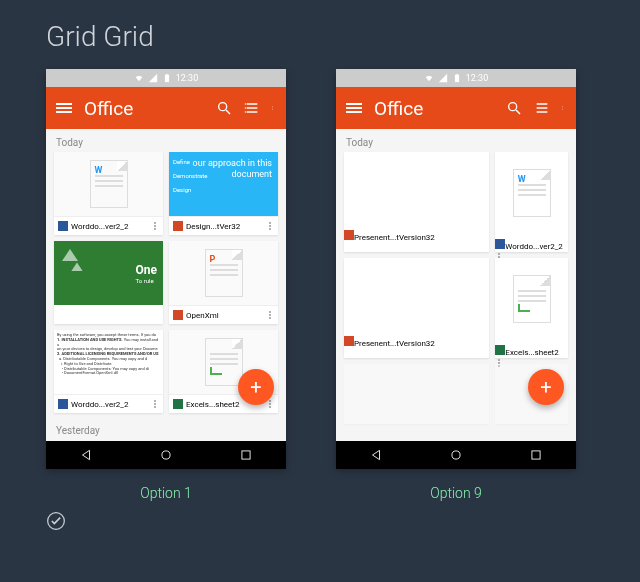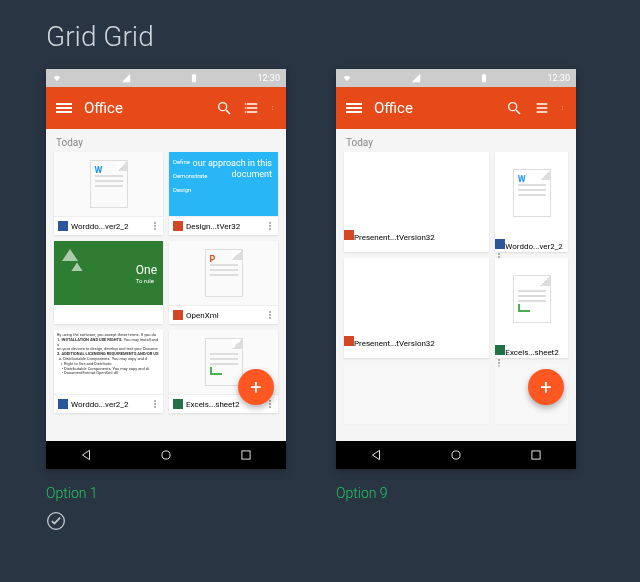--- a/index.html
+++ b/index.html
@@ -1,26 +1,26 @@
 <!DOCTYPE html>
 <html><head>
 <meta charset="utf-8">
 <style>
 * { box-sizing: border-box; margin: 0; padding: 0; }
 body { background: #2a3544; font-family: Roboto, Arial, sans-serif; width: 640px; height: 582px; overflow: hidden; }
 .page-title { color: #d0d5db; font-size: 28px; font-weight: 300; padding: 20px 0 16px 46px; }
 .options { display: flex; gap: 50px; padding: 0 46px; }
 .option { width: 240px; }
 .phone { width: 240px; height: 400px; background: #fff; box-shadow: 0 2px 8px rgba(0,0,0,0.3); display: flex; flex-direction: column; position: relative; }
-.statusbar { height: 18px; background: rgba(0,0,0,0.2); display: flex; justify-content: space-between; align-items: center; padding: 0 6px; gap: 4px; color: #fff; font-size: 9px; }
+.statusbar { height: 18px; background: rgba(0,0,0,0.2); display: flex; justify-content: center; align-items: center; padding: 0 6px; gap: 4px; color: #fff; font-size: 9px; }
 .sb-icon { width: 10px; height: 10px; }
 .appbar { background: #e64a19; height: 42px; display: flex; align-items: center; padding: 0 10px; color: #fff; gap: 12px; }
 .appbar .ham { width: 16px; display: flex; flex-direction: column; gap: 2px; }
 .appbar .ham span { height: 2px; background: #fff; }
-.appbar .title { font-size: 15px; flex: 1; }
+.appbar .title { font-size: 19px; flex: 1; }
 .appbar .ab-icon { width: 16px; height: 16px; }
 .content { flex: 1; background: #f5f5f5; overflow: hidden; position: relative; }
 .section-label { color: #888; font-size: 10px; padding: 8px 10px 4px; background: #f5f5f5; }
 .grid { display: grid; grid-template-columns: 1fr 1fr; gap: 6px; padding: 0 8px; }
 .card { background: #fff; box-shadow: 0 1px 2px rgba(0,0,0,0.1); display: flex; flex-direction: column; font-size: 8px; }
 .card .thumb { height: 64px; background: #fafafa; display: flex; align-items: center; justify-content: center; position: relative; overflow: hidden; }
 .card .thumb.ppt-teal { background: #29b6f6; }
 .card .thumb.ppt-green { background: #2e7d32; }
 .card .thumb.doc-page { background: #fff; }
 .card .filerow { display: flex; align-items: center; padding: 4px 4px; gap: 3px; border-top: 1px solid #eee; }
@@ -38,21 +38,21 @@
 .doc-ph.ppt .mark { position:absolute; top:4px; left:4px; color:#e64a19; font-size:9px; font-weight:bold;}
 .teal-text { color: #fff; font-size: 8px; padding: 6px; text-align: right; }
 .teal-left { color:#fff; font-size:6px; position:absolute; left:4px; top:6px; line-height:1.3;}
 .green-text { color: #fff; font-size: 10px; position:absolute; right:6px; top:50%; transform:translateY(-50%); text-align:left;}
 .green-shapes { position:absolute; left:8px; top:8px; }
 .green-shapes .tri { width:0; height:0; border-left:8px solid transparent; border-right:8px solid transparent; border-bottom:12px solid rgba(255,255,255,0.6); margin-bottom:4px;}
 .whitepage { background:#fff; padding:3px; font-size:4px; color:#333; line-height:1.2; height:100%; overflow:hidden;}
 .fab { position: absolute; right: 12px; bottom: 36px; width: 36px; height: 36px; background: #ff5722; border-radius: 50%; display: flex; align-items: center; justify-content: center; color: #fff; font-size: 20px; box-shadow: 0 3px 6px rgba(0,0,0,0.3); }
 .navbar { height: 28px; background: #000; display: flex; justify-content: space-around; align-items: center; }
 .navbar .nk { width: 14px; height: 14px; stroke:#fff; fill:none; stroke-width:1.5;}
-.option-label { color: #22c55e; font-size: 14px; font-weight: 300; margin-top: 16px; }
+.option-label { color: #86efac; font-size: 14px; font-weight: 300; margin-top: 16px; text-align: center; }
 .check { margin-top: 10px; width: 20px; height: 20px; }
 
 .grid2 { display:flex; flex-direction:column; gap:6px; padding:0 8px;}
 .row2 { display:flex; gap:6px; }
 .row2 .big { flex: 2; }
 .row2 .small { flex: 1; }
 .card2 { background:#fff; box-shadow:0 1px 2px rgba(0,0,0,0.1); position:relative; }
 .fi-word { background:#2b579a; }
 .fi-ppt { background:#d24726; }
 .fi-excel { background:#217346; }
@@ -150,21 +150,21 @@
               </div>
       </div>
 
       <div class="card">
         <div class="thumb ppt-green">
           <div class="green-shapes">
                   <div class="tri"></div>
                   <div class="tri" style="transform:scale(0.7) translate(10px,-6px)"></div>
                 </div>
           <div class="green-text">
-                  <div style="font-size:12px;font-weight:400">One</div>
+                  <div style="font-size:12px;font-weight:700">One</div>
                   <div style="font-size:6px">To rule</div>
                 </div>
         </div>
       </div>
 
       <div class="card">
         <div class="thumb">
                 <div class="doc-ph ppt">
                   <div class="mark">P</div>
                   <div class="lines">
@@ -215,20 +215,21 @@
                 <span class="fileicon fi-excel"></span>
                 <span class="filename">Excels...sheet2</span>
                 <div class="more-dots">
                   <span></span>
                   <span></span>
                   <span></span>
                 </div>
               </div>
       </div>
     </div>
+    <div class="section-label" style="margin-top:4px">Yesterday</div>
     <div class="fab">+</div>
   </div>
   <div class="navbar">
     <svg class="nk" viewBox="0 0 24 24">
             <path d="M18 4 L6 12 L18 20 Z"></path>
           </svg>
     <svg class="nk" viewBox="0 0 24 24">
             <circle cx="12" cy="12" r="7"></circle>
           </svg>
     <svg class="nk" viewBox="0 0 24 24">

